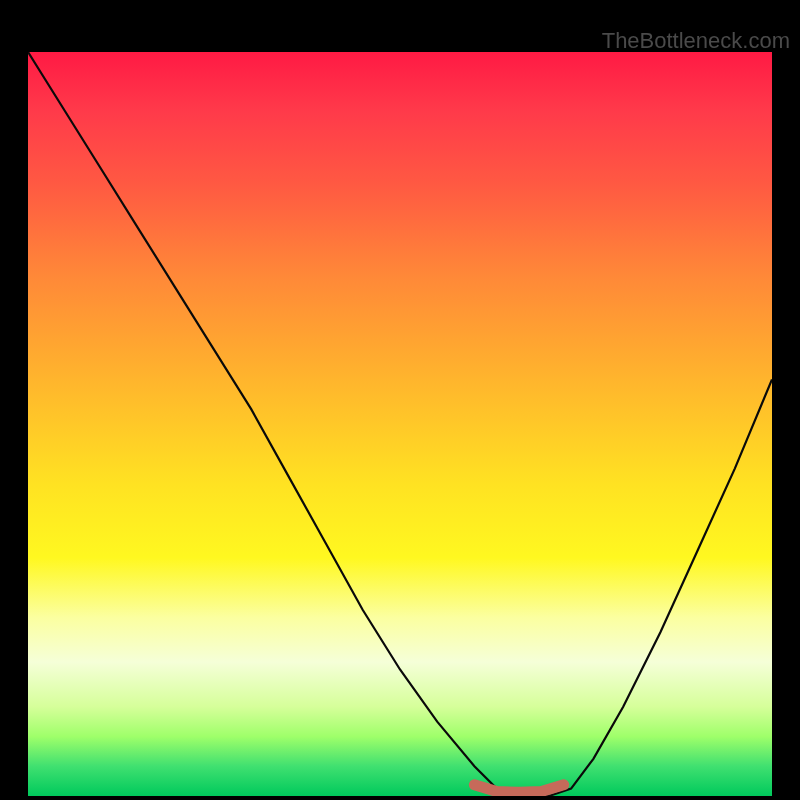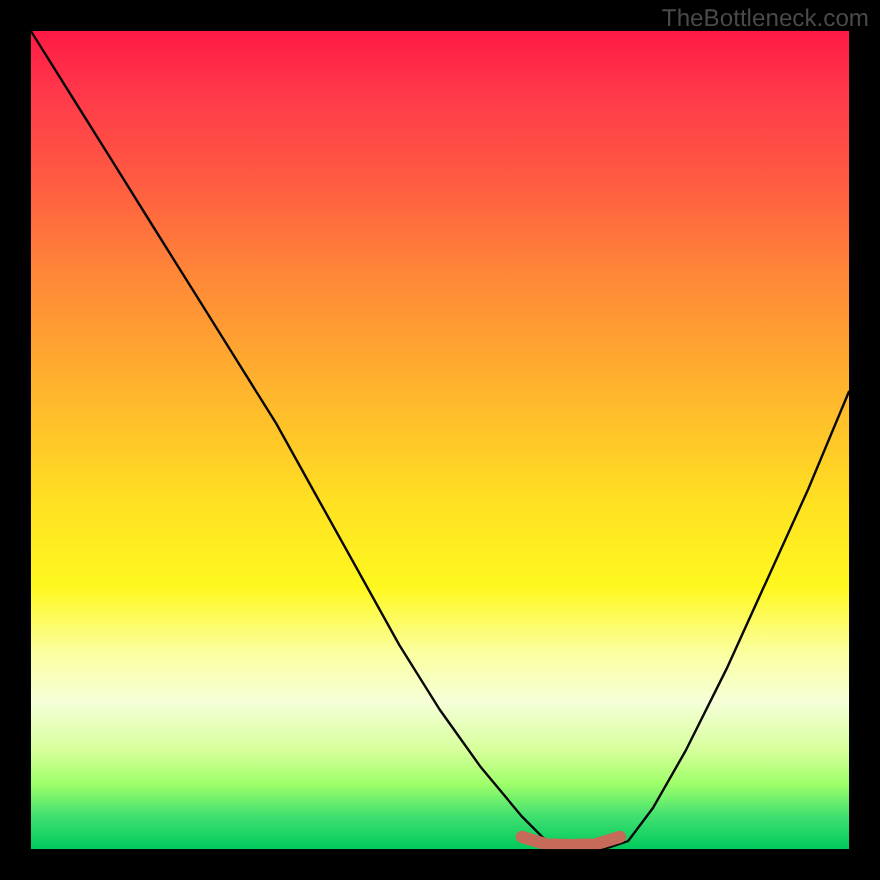--- a/index.html
+++ b/index.html
@@ -8,20 +8,21 @@
     width: 800px;
     height: 800px;
     background: #000;
     font-family: Arial, sans-serif;
     position: relative;
   }
   .outer-frame {
     position: absolute;
     inset: 0;
     background: #000;
+    margin-top: 24px;
   }
   .watermark {
     position: absolute;
     top: 4px;
     right: 10px;
     color: #4a4a4a;
     font-size: 22px;
     font-weight: 500;
     z-index: 10;
   }

